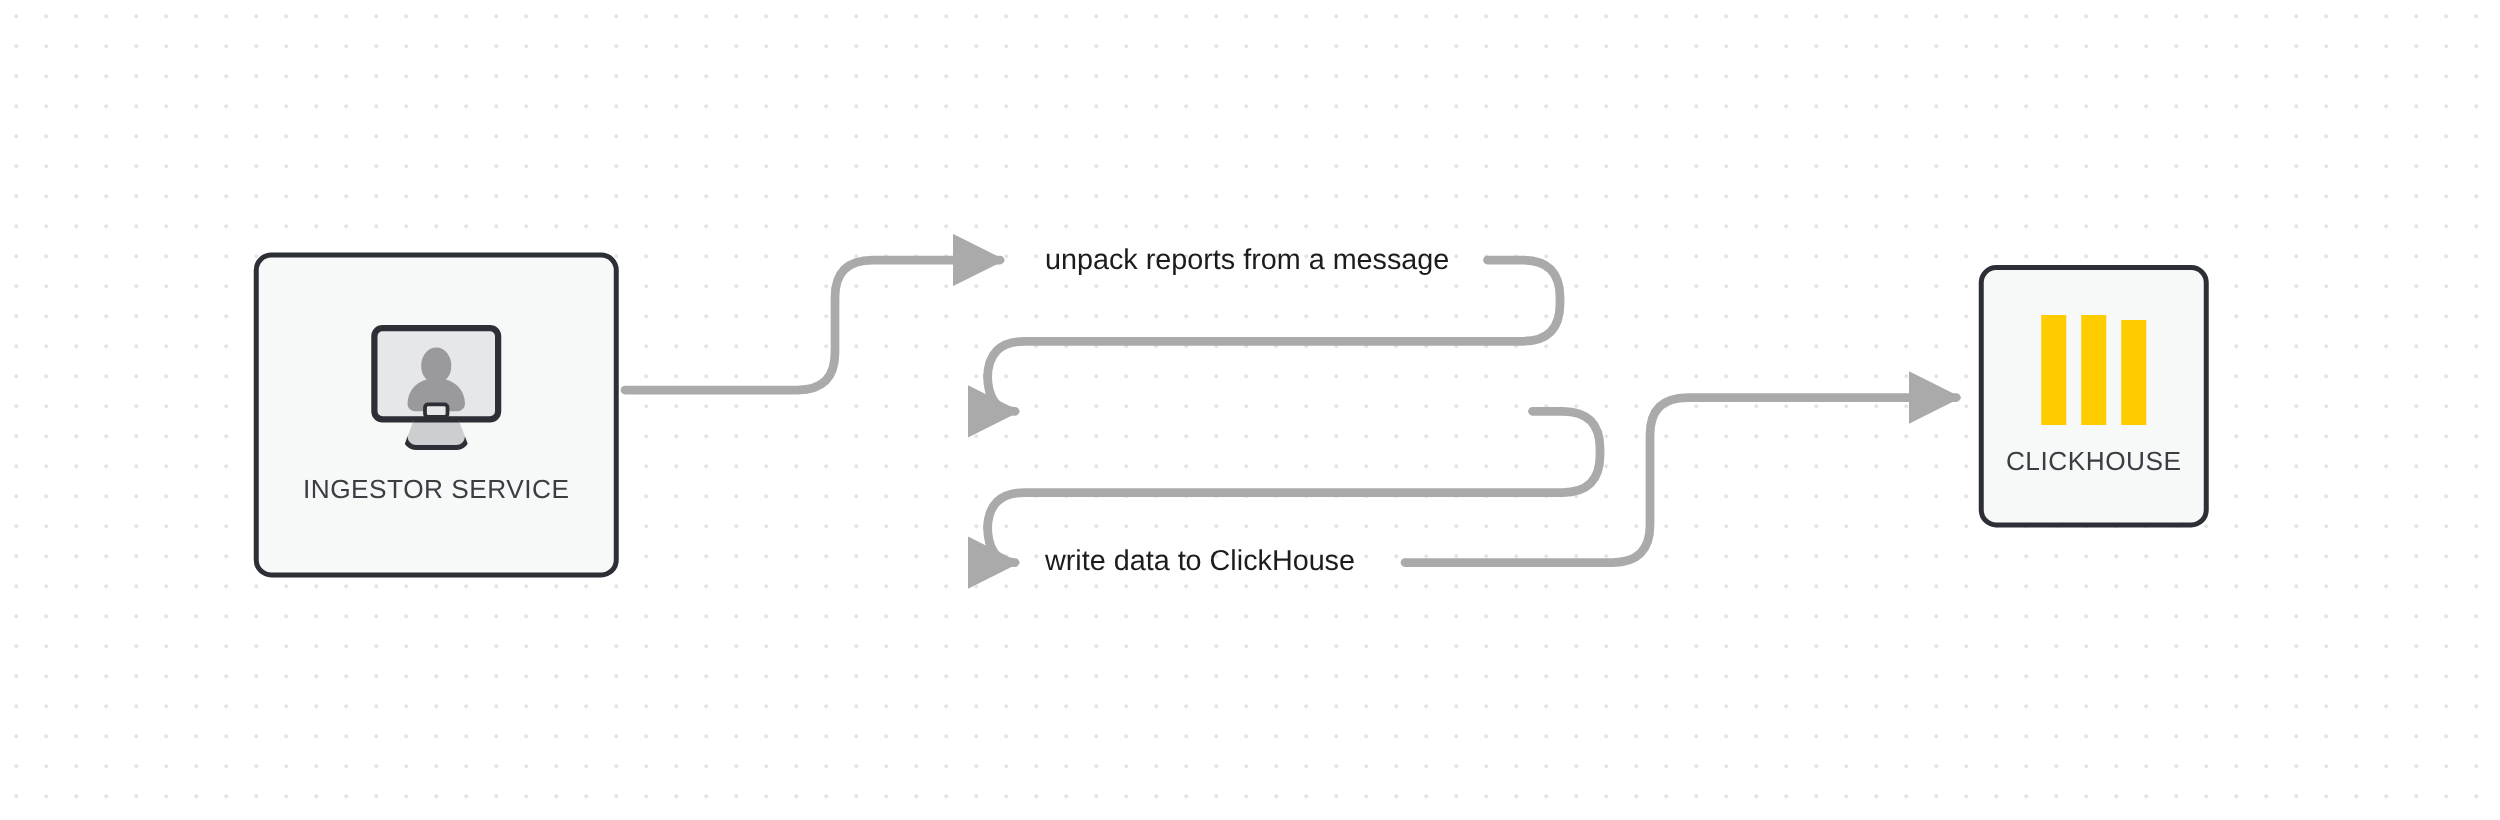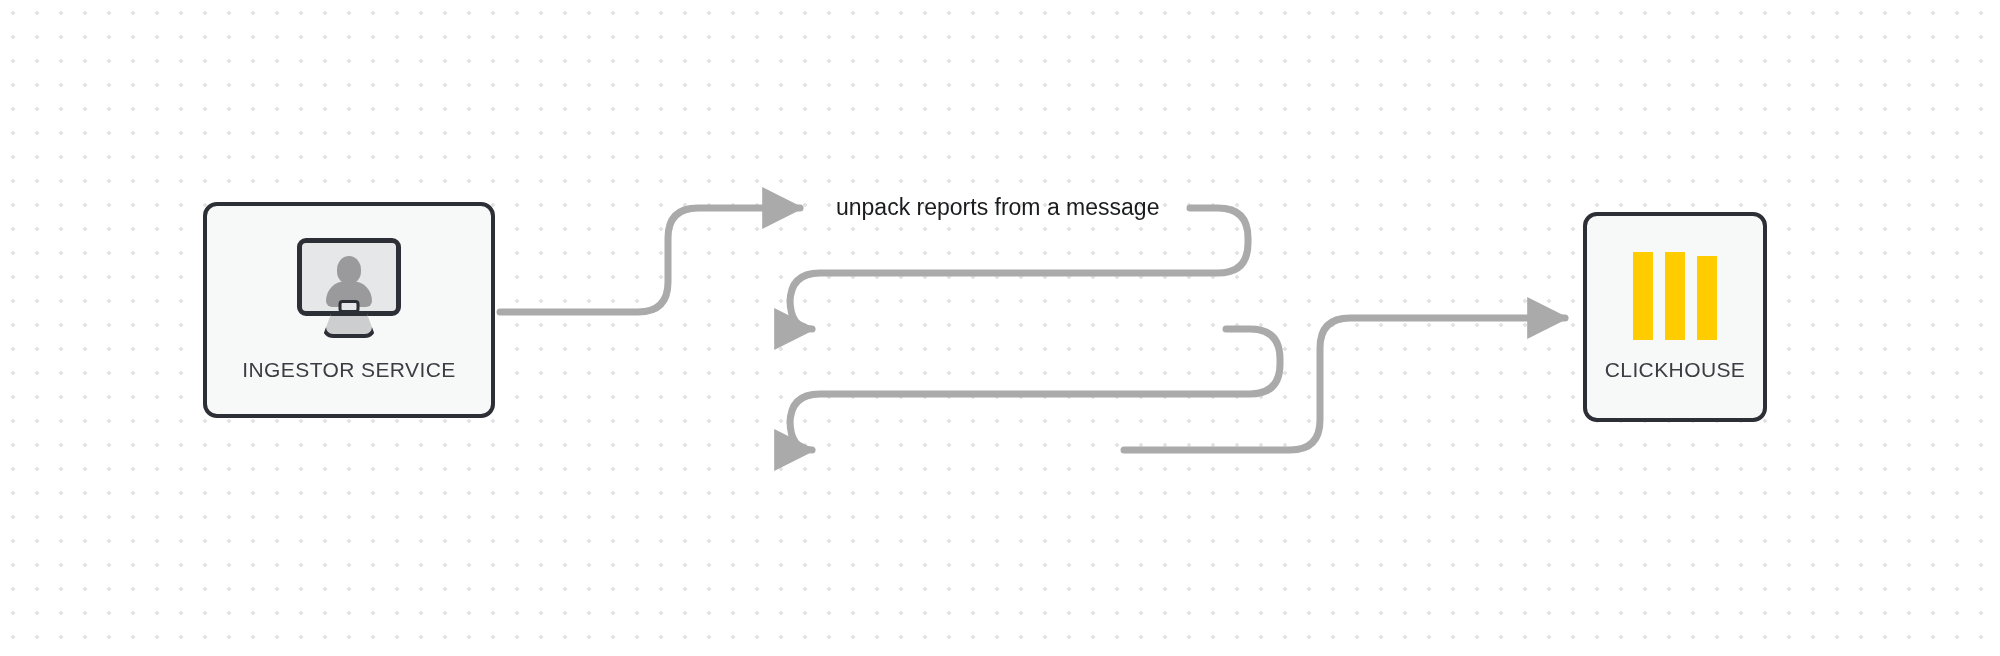--- a/index.html
+++ b/index.html
@@ -45,21 +45,21 @@
     letter-spacing: 0.4px;
     color: #3a3d42;
     text-align: center;
     font-family: "Liberation Sans", sans-serif;
   }
   
   #node-ingestor {
     left: 203px;
     top: 202px;
     width: 292px;
-    height: 216px;
+    height: 260px;
   }
   #node-ingestor .node-label {
     margin-top: 16px;
   }
   .monitor-icon {
     width: 116px;
     height: 104px;
     position: relative;
   }
   .monitor-screen {
@@ -190,14 +190,15 @@
   <div class="node" id="node-clickhouse">
     <div class="ch-logo">
       <div class="ch-bar b1"></div>
       <div class="ch-bar b2"></div>
       <div class="ch-bar b3"></div>
     </div>
     <div class="node-label">CLICKHOUSE</div>
   </div>
 
   <div class="edge-label" id="edge-label-1">unpack reports from a message</div>
+  <div class="edge-label" id="edge-label-3">write data to ClickHouse</div>
 
 </div>
 
 </body></html>

